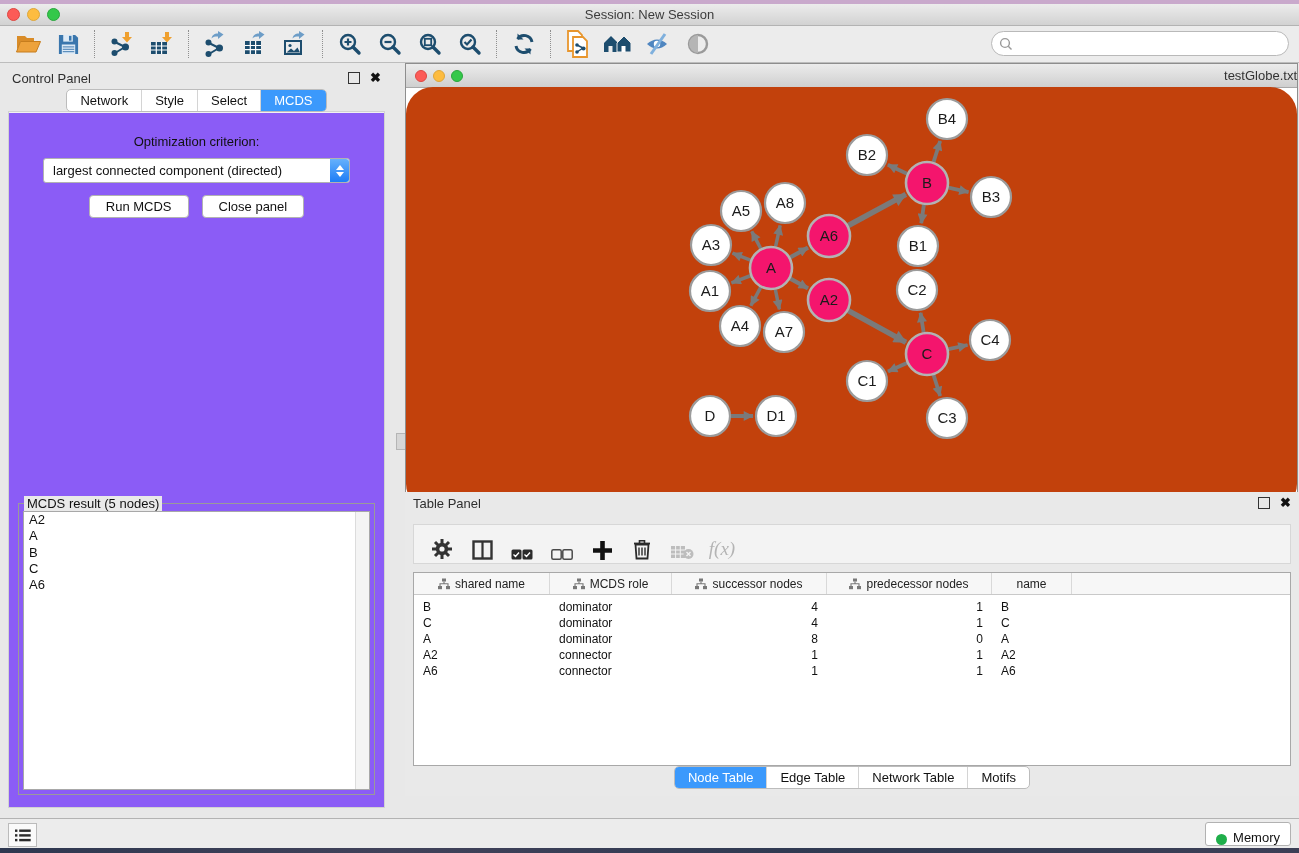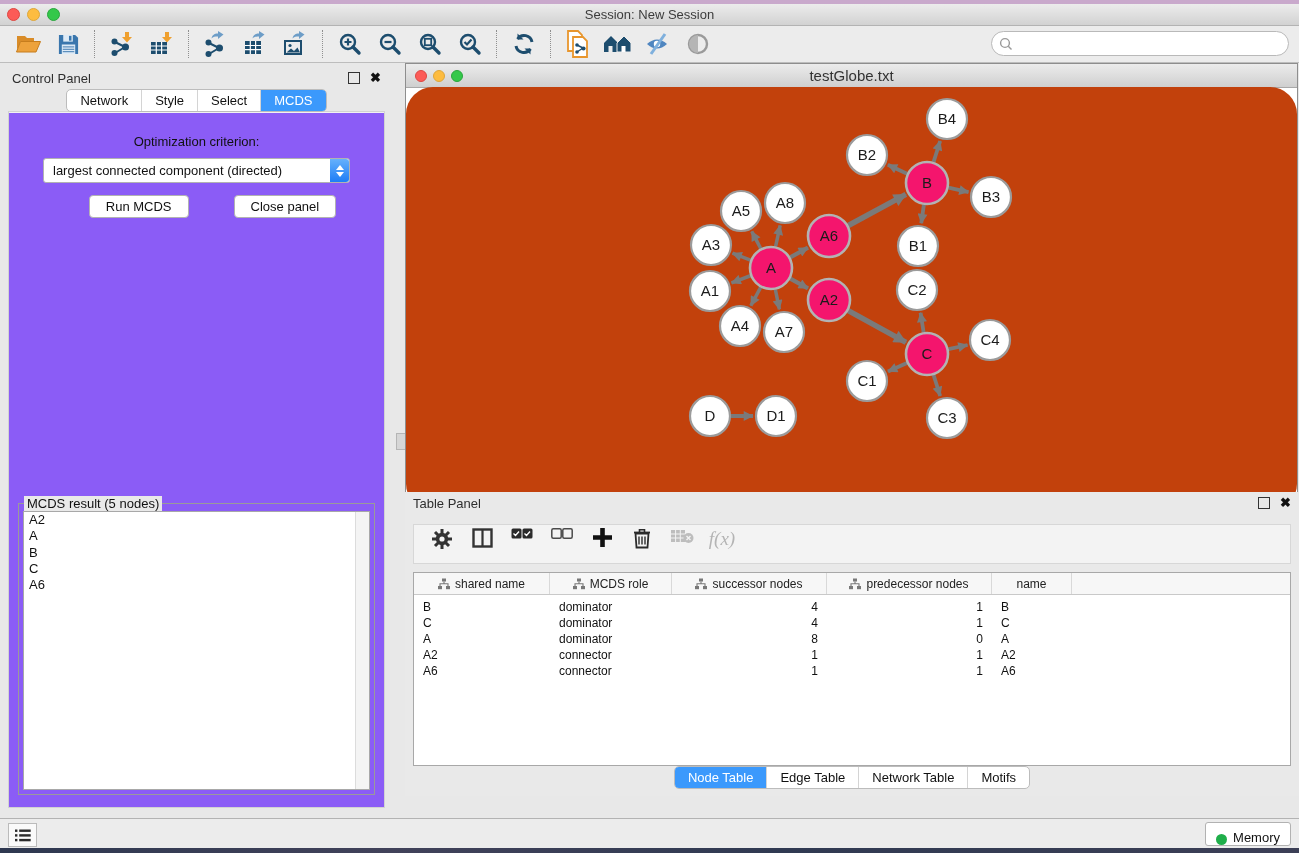--- a/index.html
+++ b/index.html
@@ -44,45 +44,45 @@
   .opt-label{text-align:center;font-size:13px;margin-top:22px;color:#111;}
   .dropdown{position:relative;margin:9px 34px 0 34px;height:23px;background:#fff;
        border:1px solid #b2b2b2;border-radius:3px;font-size:13px;display:flex;align-items:center;}
   .dropdown .dd-text{margin-left:9px;color:#111;}
   .dd-stepper{position:absolute;right:0;top:0;bottom:0;width:19px;border-radius:0 3px 3px 0;
        background:linear-gradient(#66b1fc,#1e7df6);display:flex;flex-direction:column;align-items:center;justify-content:center;gap:2px;}
   .dd-up{width:0;height:0;border-left:4px solid transparent;border-right:4px solid transparent;border-bottom:5px solid #fff;}
   .dd-down{width:0;height:0;border-left:4px solid transparent;border-right:4px solid transparent;border-top:5px solid #fff;}
   .cp-buttons{display:flex;justify-content:center;gap:13px;margin-top:12px;}
   .btn{background:#fff;border:1px solid #b2b2b2;border-radius:4px;font-size:13px;
-       padding:3px 16px;color:#111;margin-left:32px;}
+       padding:3px 16px;color:#111;}
   .result-group{position:absolute;left:9px;right:9px;top:391px;bottom:12px;
        border:1px solid #9a9a9a;}
   .result-legend{position:absolute;top:-8px;left:5px;background:#e9e9e9;padding:0 3px;font-size:13px;color:#111;}
   .result-list{position:absolute;left:4px;right:4px;top:7px;bottom:4px;background:#fff;
        border:1px solid #a8a8a8;overflow:hidden;}
   .result-scroll{position:absolute;right:0;top:0;bottom:0;width:13px;background:#f4f4f4;border-left:1px solid #dcdcdc;}
   .list-item{font-size:13px;line-height:16.3px;padding-left:5px;color:#111;}
   
   .net-window{position:absolute;left:405px;top:63px;width:893px;height:449px;
        border:1px solid #8e8e8e;box-sizing:border-box;background:#fff;}
   .net-titlebar{height:23px;background:linear-gradient(#ececec,#cfcfcf);border-bottom:1px solid #a8a8a8;
        display:flex;align-items:center;position:relative;}
   .net-titlebar .lights{display:flex;margin-left:9px;}
   .tl.small{width:12px;height:12px;margin-right:6px;}
-  .net-title{position:absolute;left:0;right:0;text-align:center;font-size:15px;color:#333;}
+  .net-title{position:absolute;left:0;right:0;text-align:right;font-size:13px;color:#333;}
   .net-canvas{position:absolute;left:0;top:23px;right:0;bottom:0;background:#c2410c;border-radius:27px;}
   .resize-grip{position:absolute;right:2px;bottom:2px;}
   .split-handle-v{position:absolute;left:396px;top:433px;width:8px;height:15px;background:#d6d6d6;border:1px solid #b5b5b5;}
   .split-handle-h{position:absolute;left:843px;top:511px;width:13px;height:6px;background:#d6d6d6;border:1px solid #b5b5b5;}
   
   .table-panel{position:absolute;left:405px;top:492px;width:894px;height:304px;background:#e9e9e9;}
   .tp-toolbar{position:absolute;left:8px;right:8px;top:32px;height:40px;background:#f3f3f3;
        border:1px solid #d7d7d7;display:flex;align-items:center;padding-left:10px;box-sizing:border-box;gap:4px;}
-  .tp-btn{width:36px;height:32px;display:flex;align-items:flex-start;justify-content:center;}
+  .tp-btn{width:36px;height:32px;display:flex;align-items:flex-end;justify-content:center;}
   .fx{font-family:"Liberation Serif",serif;font-style:italic;font-size:19px;color:#b4b4b4;}
   .ntable{position:absolute;left:8px;right:8px;top:80px;height:192px;background:#fff;border:1px solid #a8a8a8;overflow:hidden;}
   .thead{display:flex;height:21px;background:#f7f7f7;border-bottom:1px solid #c9c9c9;align-items:flex-start;}
   .thcell{display:flex;align-items:center;justify-content:center;height:100%;box-sizing:border-box;
        border-right:1px solid #d9d9d9;font-size:12px;color:#222;gap:5px;}
   .c0{width:136px;} .c1{width:122px;} .c2{width:155px;} .c3{width:165px;} .c4{width:80px;}
   .cfill{flex:1;border-right:none !important;}
   .trow{display:flex;height:16px;align-items:center;}
   .tcell{box-sizing:border-box;font-size:12px;color:#111;overflow:hidden;white-space:nowrap;}
   .tcell.l{text-align:left;padding-left:9px;}

